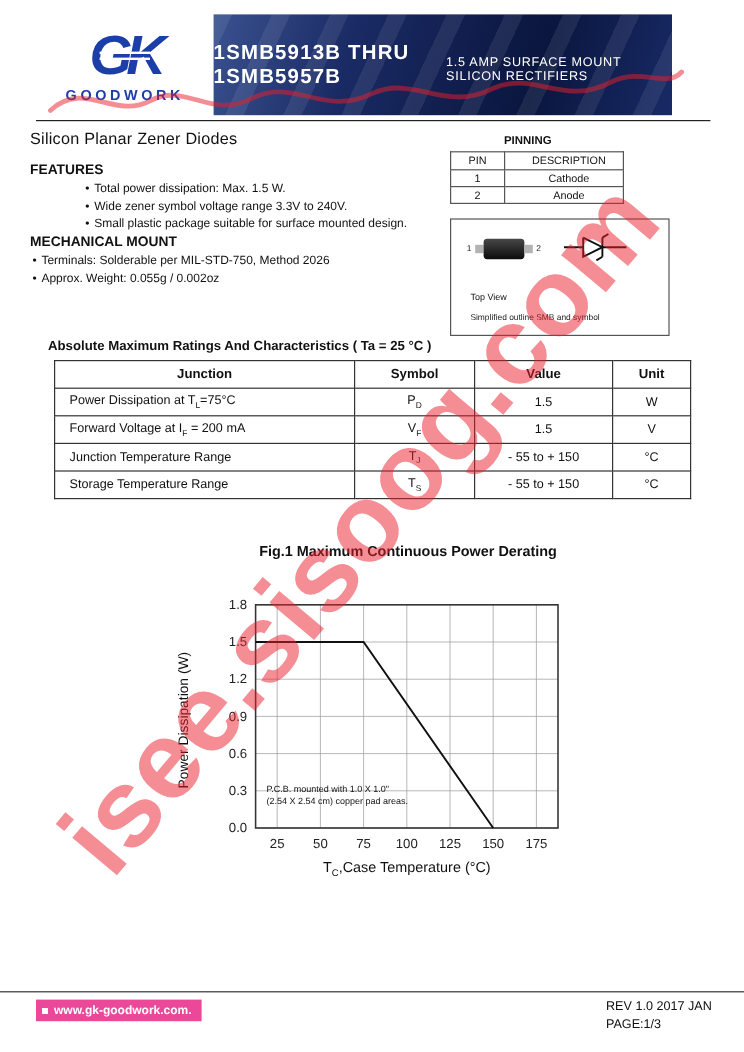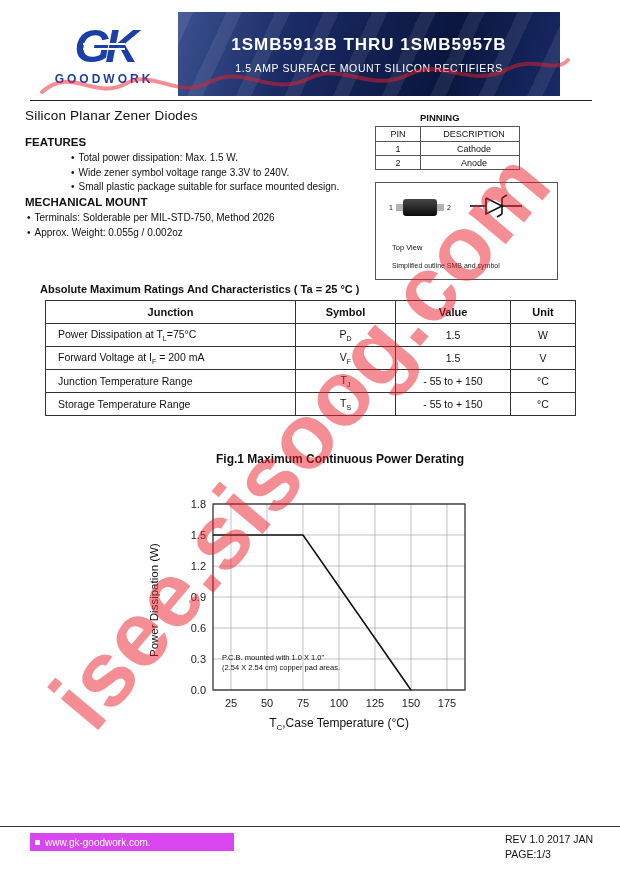--- a/index.html
+++ b/index.html
@@ -17,21 +17,21 @@
   .header { top:12px; left:30px; width:530px; height:84px; display:flex; }
   .logo-box { width:148px; height:100%; background:#fff; display:flex; flex-direction:column; align-items:center; justify-content:center; position:relative; }
   .logo-monogram { font-size:46px; font-weight:bold; font-style:italic; color:#1c3ea9; letter-spacing:-5px; line-height:1; position:relative; }
   .logo-stripe { position:absolute; left:14%; width:72%; height:2px; background:#fff; }
   .logo-stripe.s1 { top:44%; }
   .logo-stripe.s2 { top:56%; }
   .logo-name { font-size:12px; font-weight:bold; color:#1c3ea9; letter-spacing:3px; margin-top:3px; }
   .banner {
     flex:1; height:100%; position:relative;
     background: linear-gradient(105deg, #3a5290 0%, #1a2a64 30%, #0a163e 70%, #182a66 100%);
-    display:flex; flex-direction:column; align-items:center; justify-content:center;
+    display:flex; flex-direction:row; align-items:center; justify-content:center;
     overflow:hidden;
   }
   .banner::before {
     content:""; position:absolute; inset:0;
     background: repeating-linear-gradient(115deg, rgba(255,255,255,0.08) 0 14px, transparent 14px 44px);
   }
   .banner-title { position:relative; color:#fff; font-size:17px; font-weight:bold; letter-spacing:1px; }
   .banner-subtitle { position:relative; color:#fff; font-size:10.5px; letter-spacing:0.6px; margin-top:7px; }
 
   .header-rule { top:100px; left:30px; width:562px; border-top:1.5px solid #222; }
@@ -101,22 +101,22 @@
     transform:rotate(-50deg);
     font-size:92px; font-weight:bold;
     color:rgba(234,30,42,0.5);
     z-index:40; pointer-events:none; white-space:nowrap;
   }
   .flourish { left:40px; top:46px; z-index:39; pointer-events:none; }
   .flourish path { stroke:rgba(234,30,42,0.5); stroke-width:4; fill:none; stroke-linecap:round; }
 
   
   .footer-rule { top:826px; left:0; width:620px; border-top:1.5px solid #333; }
-  .footer-site { top:833px; left:30px; width:204px; height:18px; background:#d946ef; color:#fff;
-    font-size:10px; font-weight:normal; display:flex; align-items:center; padding-left:5px; }
+  .footer-site { top:833px; left:30px; width:138px; height:18px; background:#ec4899; color:#fff;
+    font-size:10px; font-weight:bold; display:flex; align-items:center; padding-left:5px; }
   .footer-square { width:5px; height:5px; background:#fff; display:inline-block; margin-right:5px; }
   .footer-rev { top:832px; left:505px; font-size:10.5px; line-height:15px; }
 </style>
 </head>
 <body>
 
 <div class="abs header">
   <div class="logo-box">
     <div class="logo-monogram">
       <span>GK</span>

